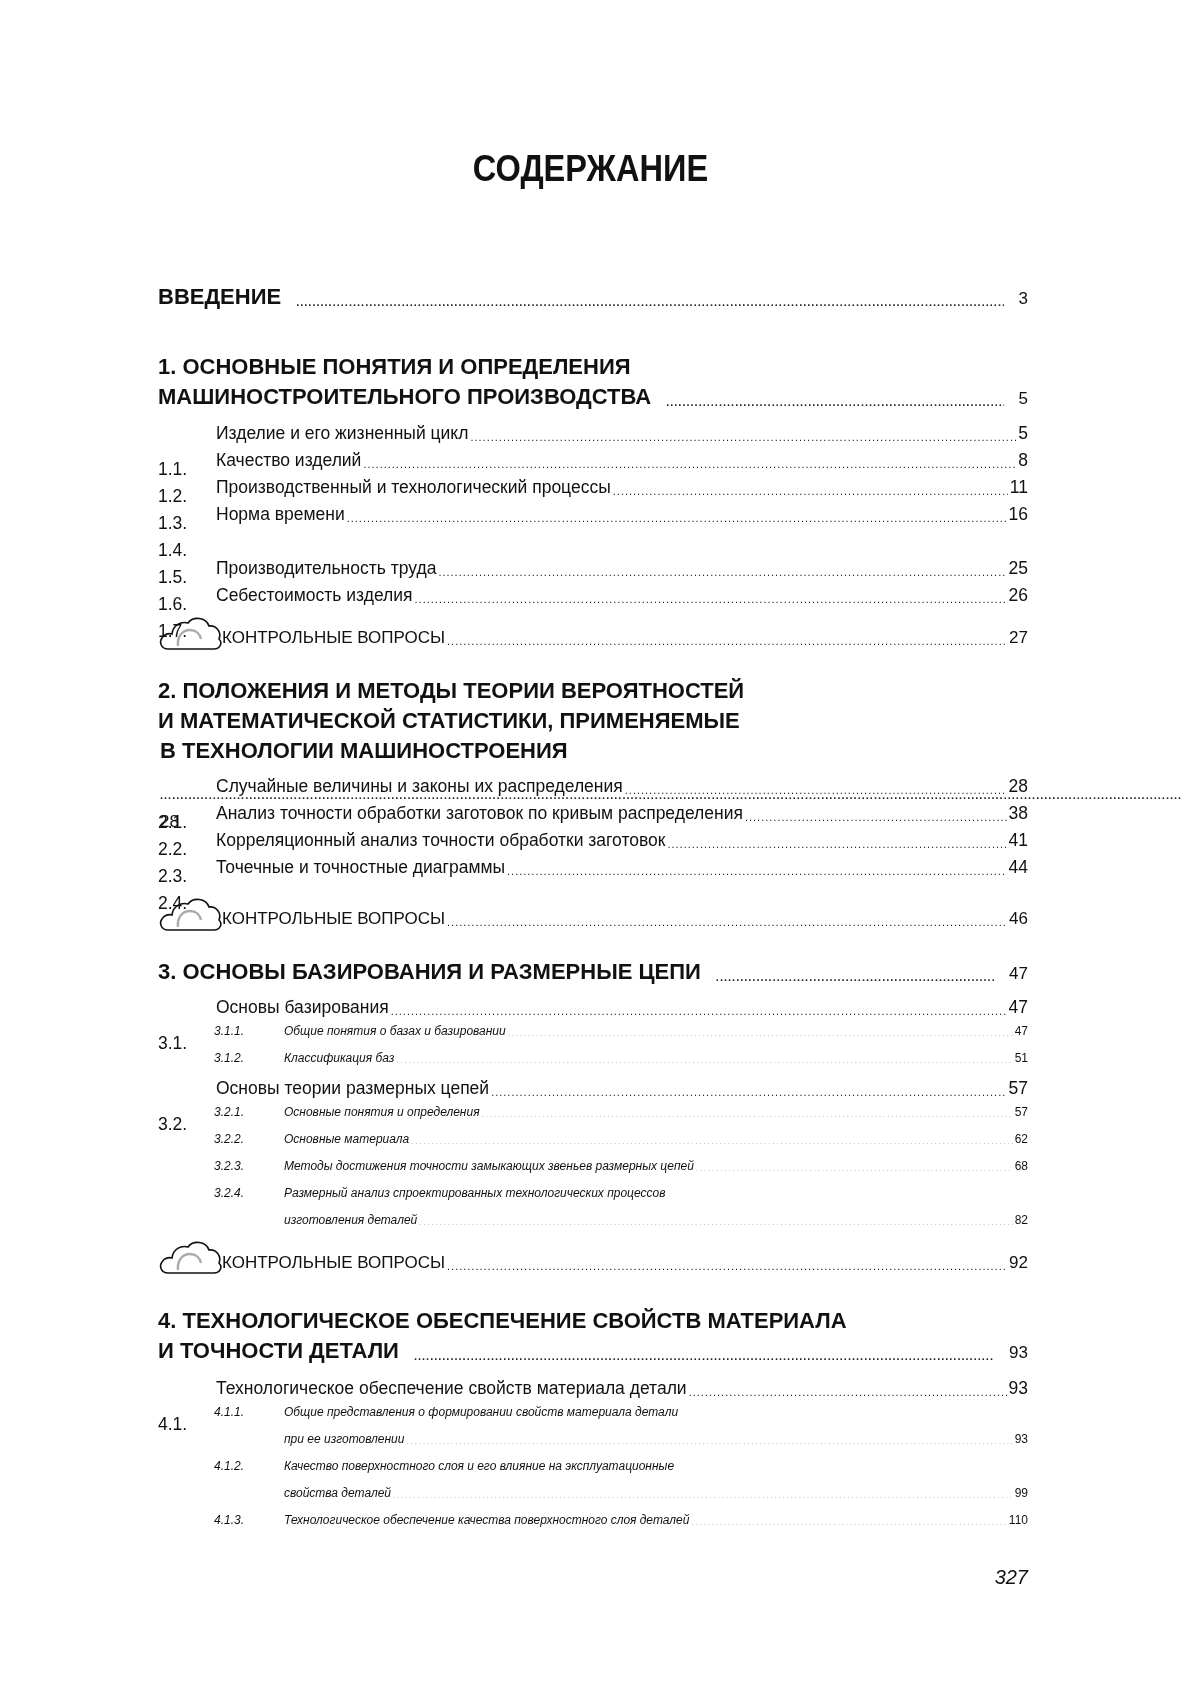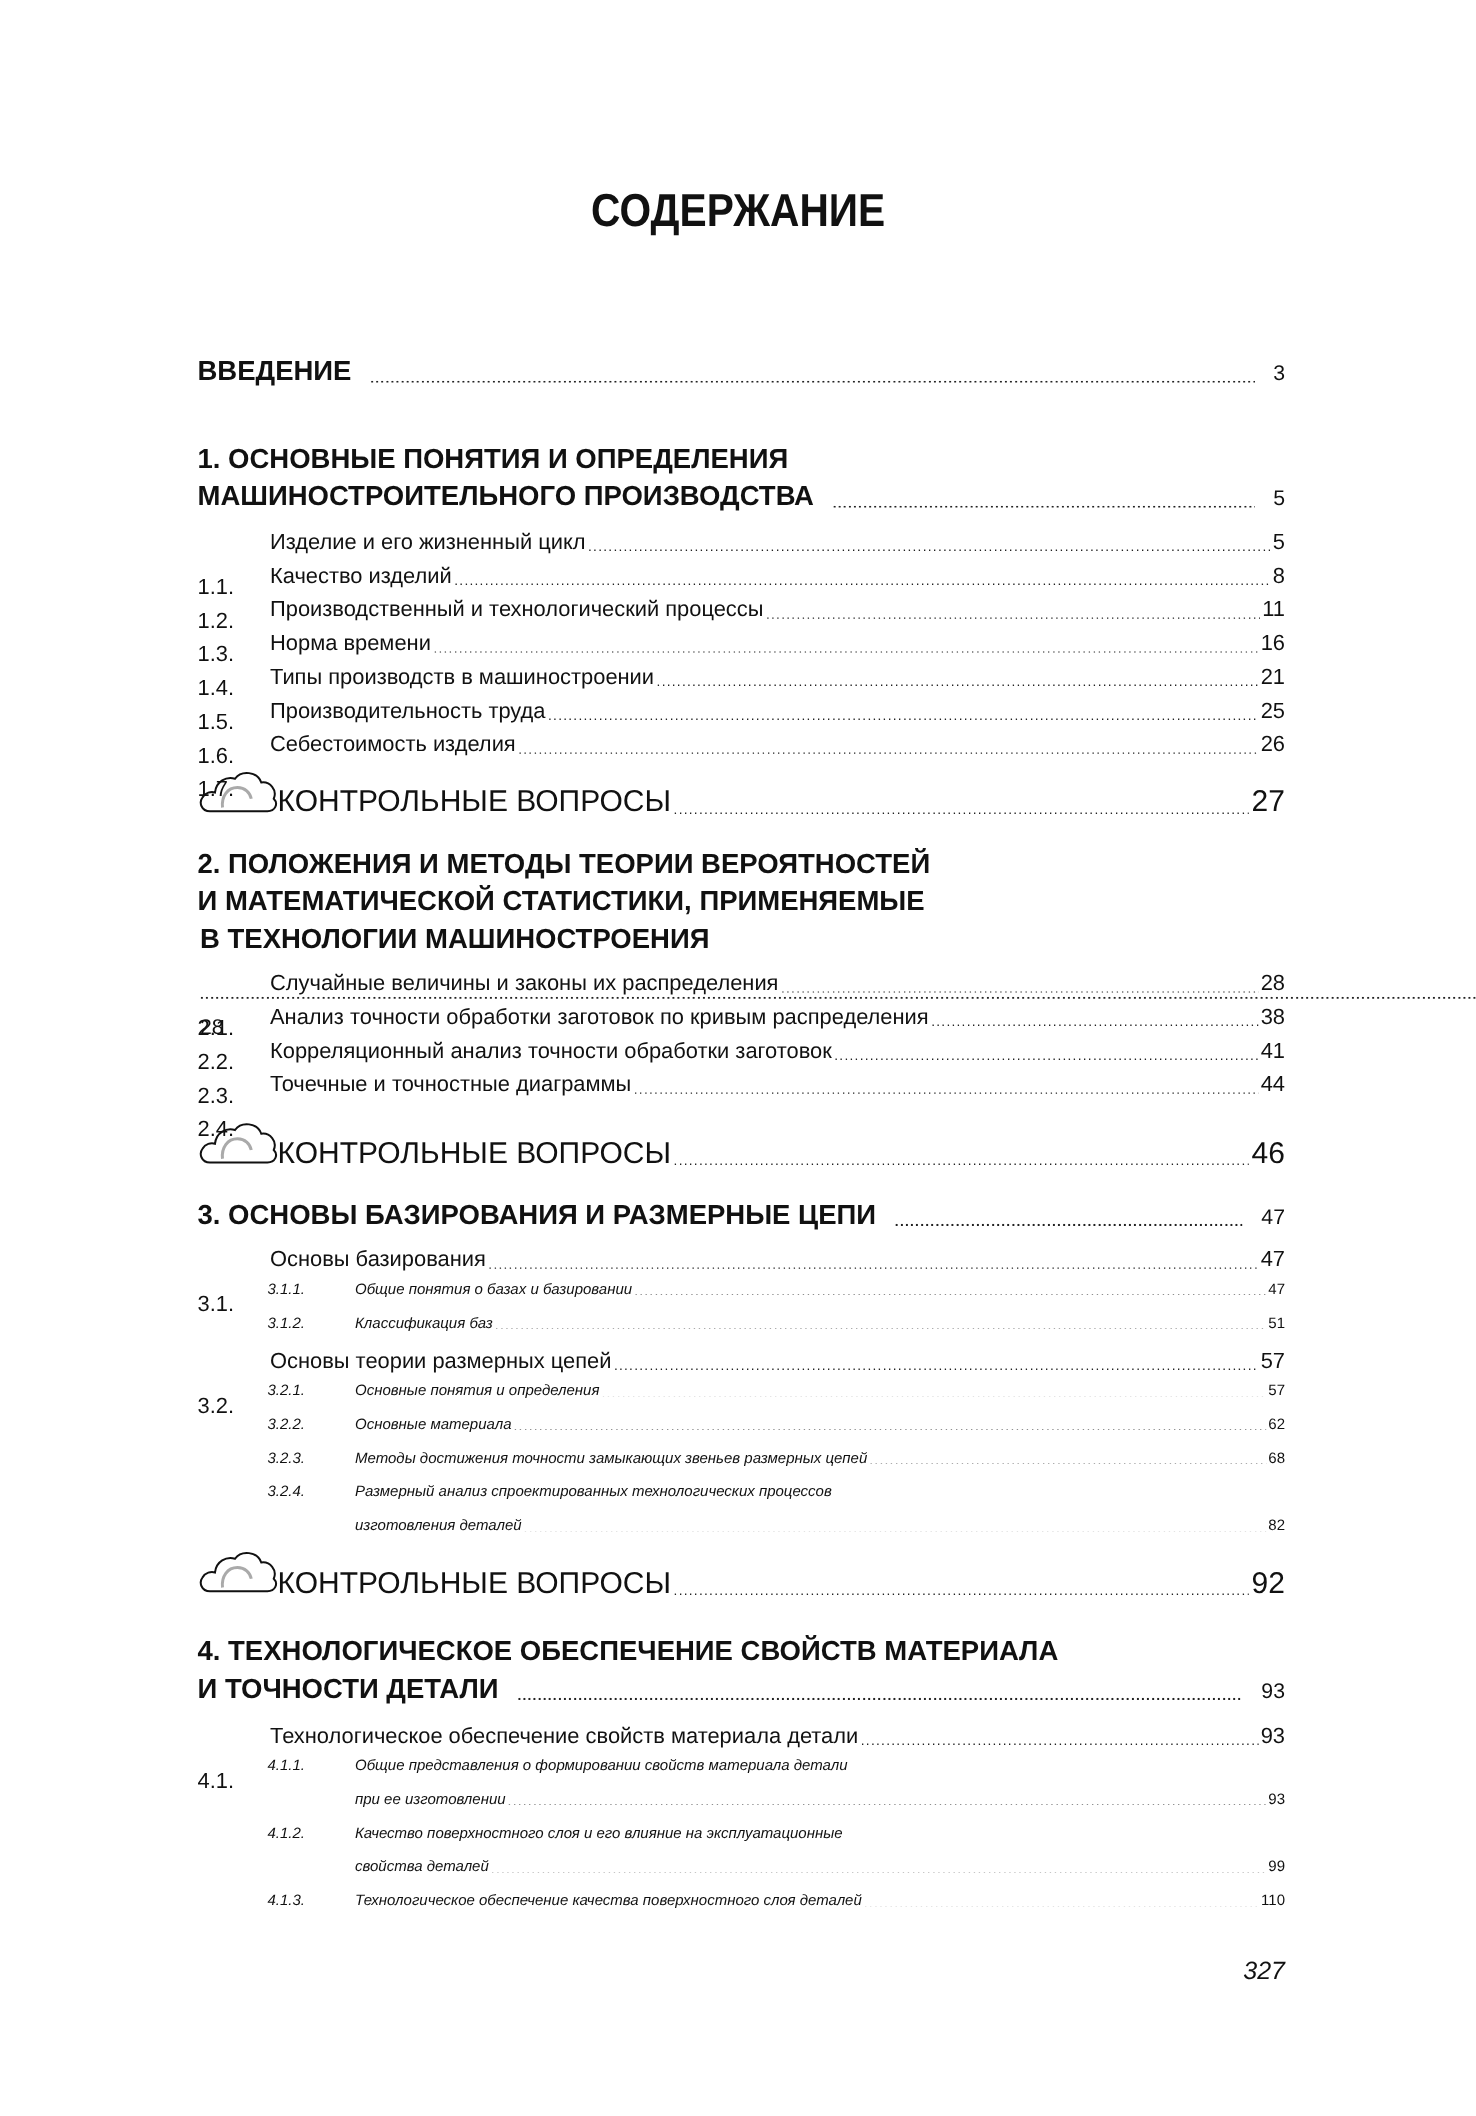--- a/index.html
+++ b/index.html
@@ -20,21 +20,21 @@
   .row .pg { flex: 0 0 auto; text-align: right; }
   .chap { font-weight: bold; font-size: 22px; transform-origin: left; }
   .chap-line { position: absolute; left: 0; font-weight: bold; font-size: 22px; white-space: nowrap; }
   .sec { font-size: 17.5px; }
   .sec .num { position: absolute; left: 0; margin-top: 36px; }
   .sec .body { position: absolute; left: 58px; right: 0; display: flex; align-items: baseline; }
   .sub { font-size: 12px; font-style: italic; }
   .sub .num { position: absolute; left: 56px; }
   .sub .body { position: absolute; left: 126px; right: 0; display: flex; align-items: baseline; }
   .sub .cont { position: absolute; left: 126px; }
-  .kv { font-size: 24px; }
+  .kv { font-size: 17px; }
   .kv .body { position: absolute; left: 64px; right: 0; display: flex; align-items: baseline; }
   .cloud { position: absolute; left: 0; width: 66px; height: 40px; }
   .folio { position: absolute; top: 1566px; left: 960px; width: 68px; text-align: right;
            font-style: italic; font-size: 20px; }
 </style>
 </head>
 <body>
 
 <div class="page">
 
@@ -82,25 +82,20 @@
     <div class="row sec" style="top:504px;height:22px;">
       <span class="num">1.4.</span>
       <span class="body">
           <span class="txt">Норма времени</span>
           <span class="dots"></span>
           <span class="pg">16</span>
         </span>
     </div>
     <div class="row sec" style="top:531px;height:22px;">
       <span class="num">1.5.</span>
-      <span class="body">
-          <span class="txt">Типы производств в машиностроении</span>
-          <span class="dots"></span>
-          <span class="pg">21</span>
-        </span>
     </div>
     <div class="row sec" style="top:558px;height:22px;">
       <span class="num">1.6.</span>
       <span class="body">
           <span class="txt">Производительность труда</span>
           <span class="dots"></span>
           <span class="pg">25</span>
         </span>
     </div>
     <div class="row sec" style="top:585px;height:22px;">

